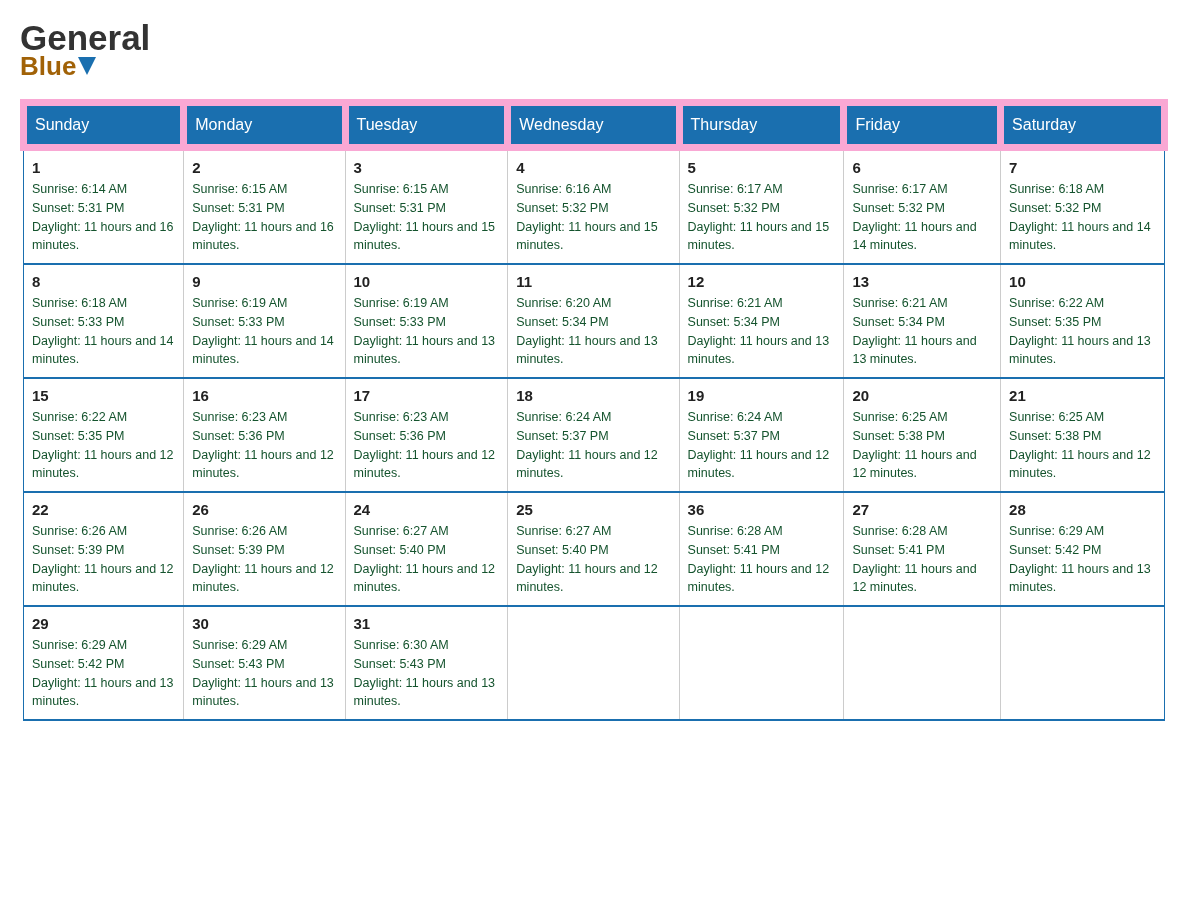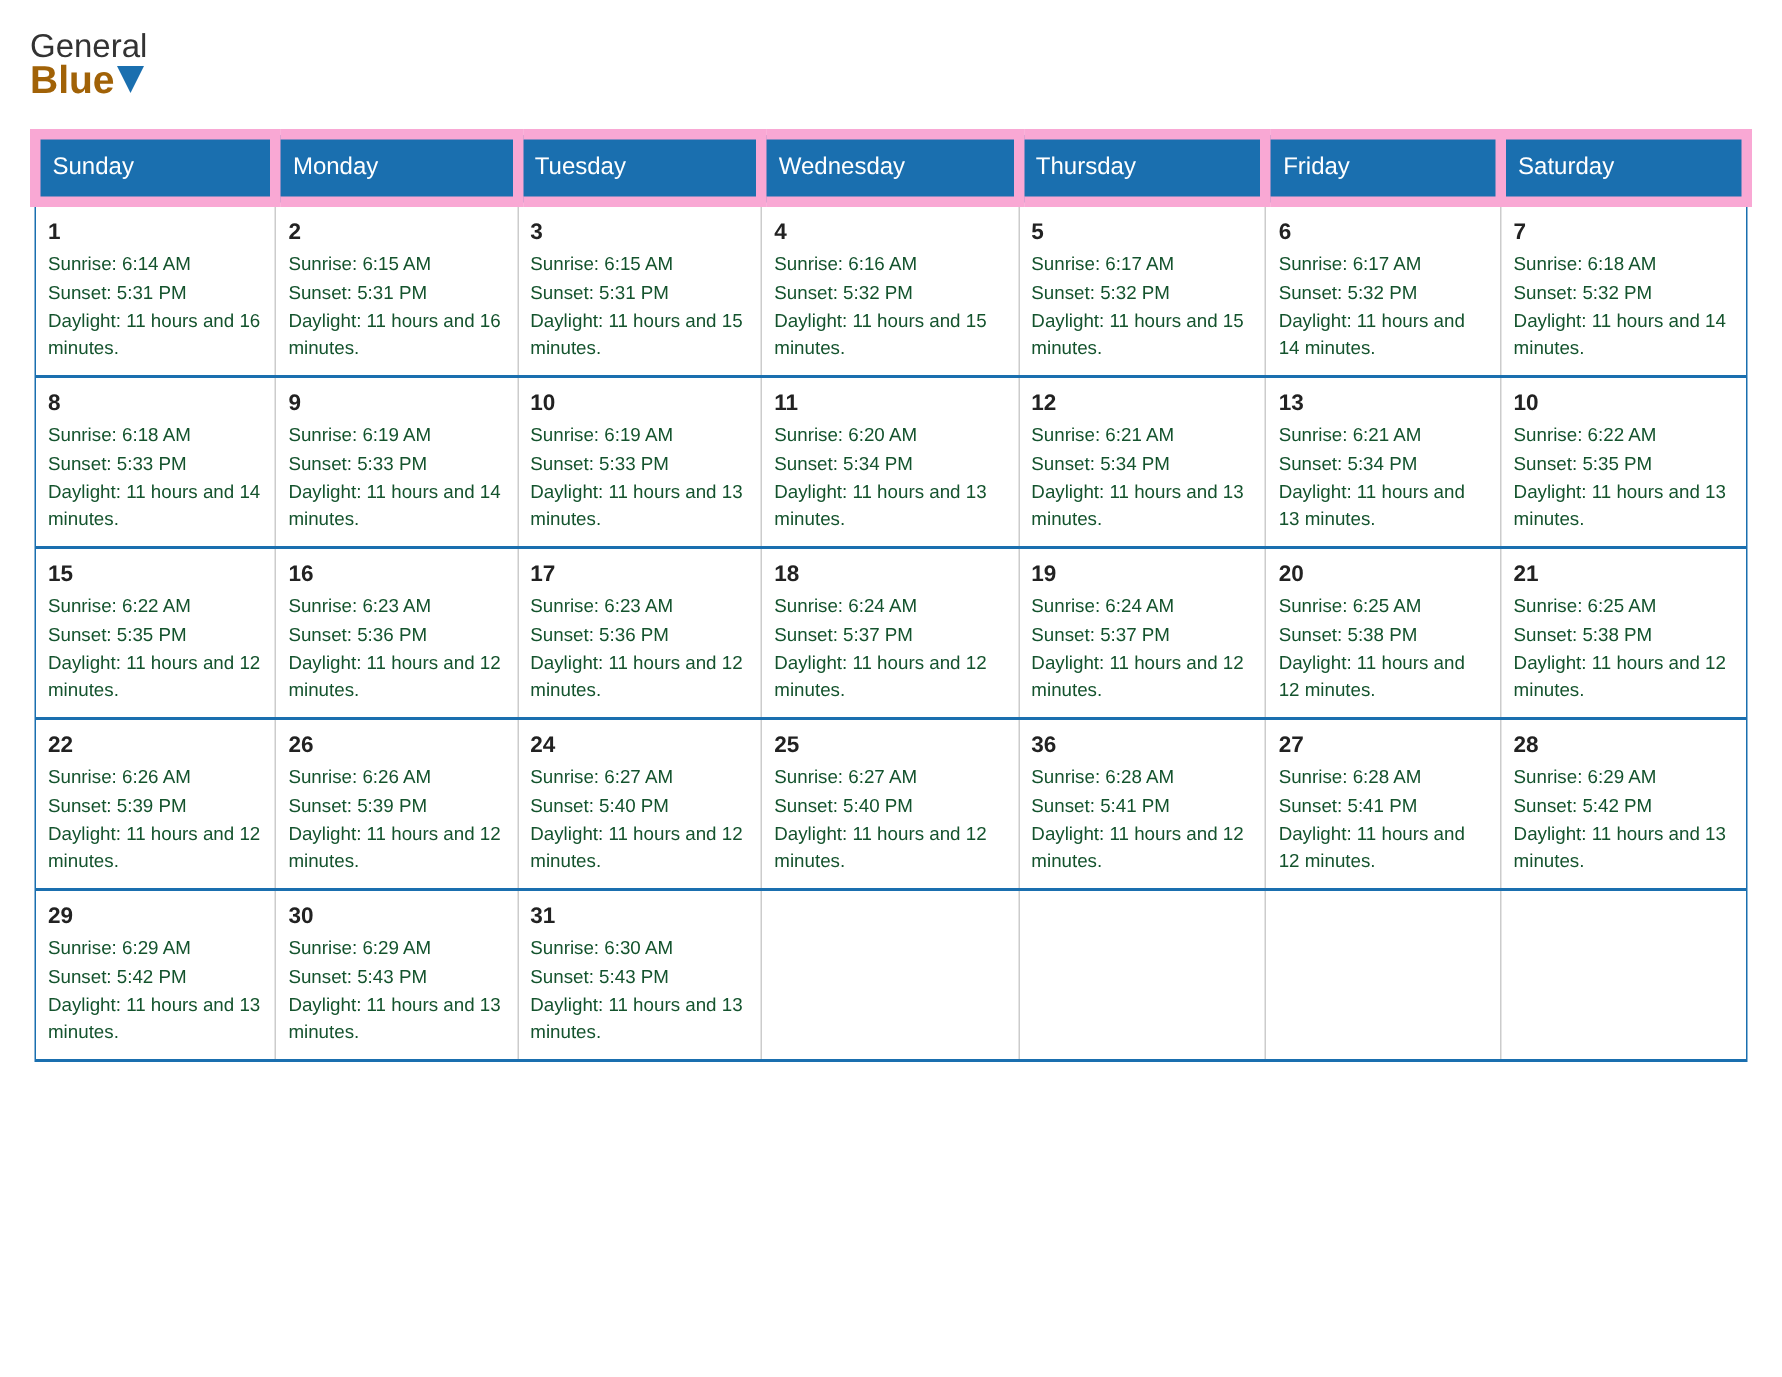--- a/index.html
+++ b/index.html
@@ -80,21 +80,21 @@
       background: #fff;
     }
   </style>
 </head>
 <body>
 
 <div class="header">
   <div class="logo">
     <div style="display:flex; align-items:flex-start;">
       <div style="line-height:1;">
-        <span style="font-size:22px; font-weight:normal; color:#333;">General</span>
+        <span style="font-size:35px; font-weight:bold; color:#333;">General</span>
         <div style="display:flex; align-items:center; margin-top:-2px;">
           <span style="font-size:26px; font-weight:bold; color:#a16207; margin-right:2px;">Blue</span>
           <svg width="18" height="18" viewBox="0 0 18 18">
             <polygon points="0,0 18,0 9,18" fill="#1a6faf"></polygon>
           </svg>
         </div>
       </div>
     </div>
   </div>
 </div>

